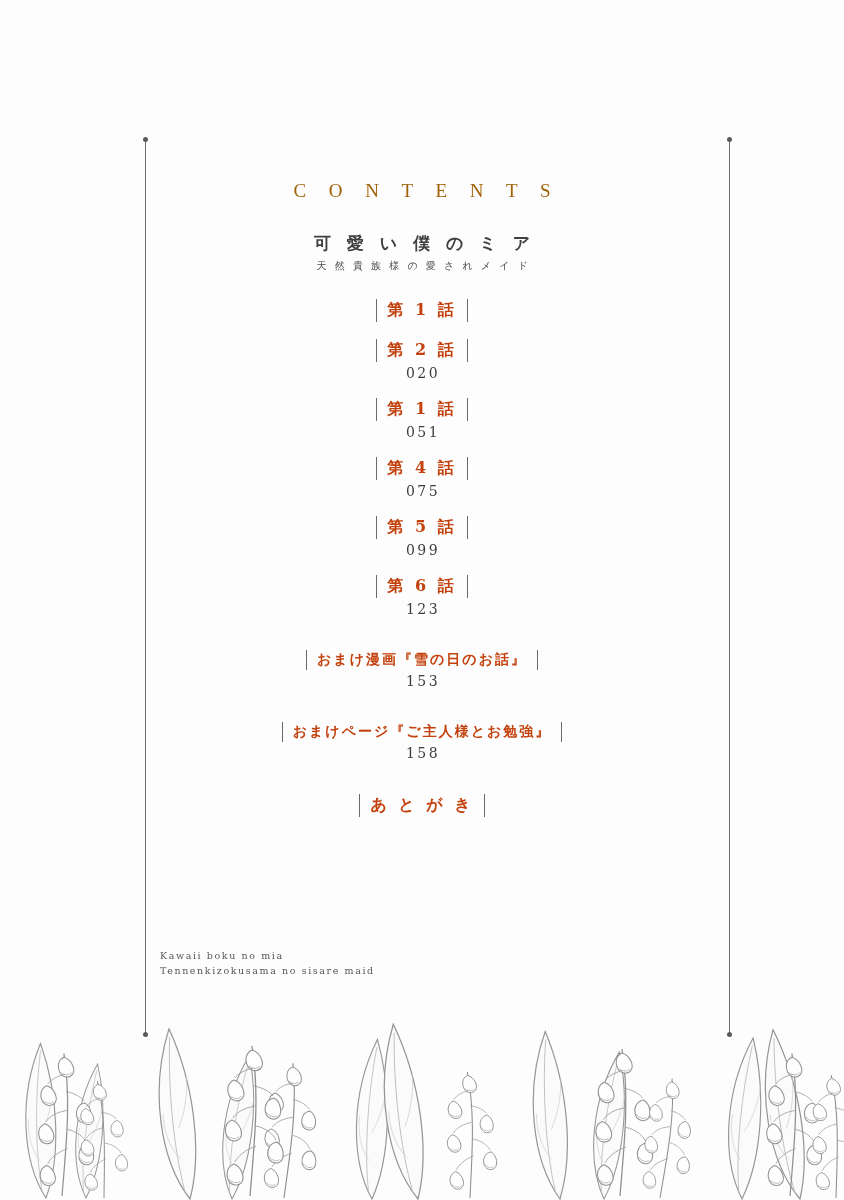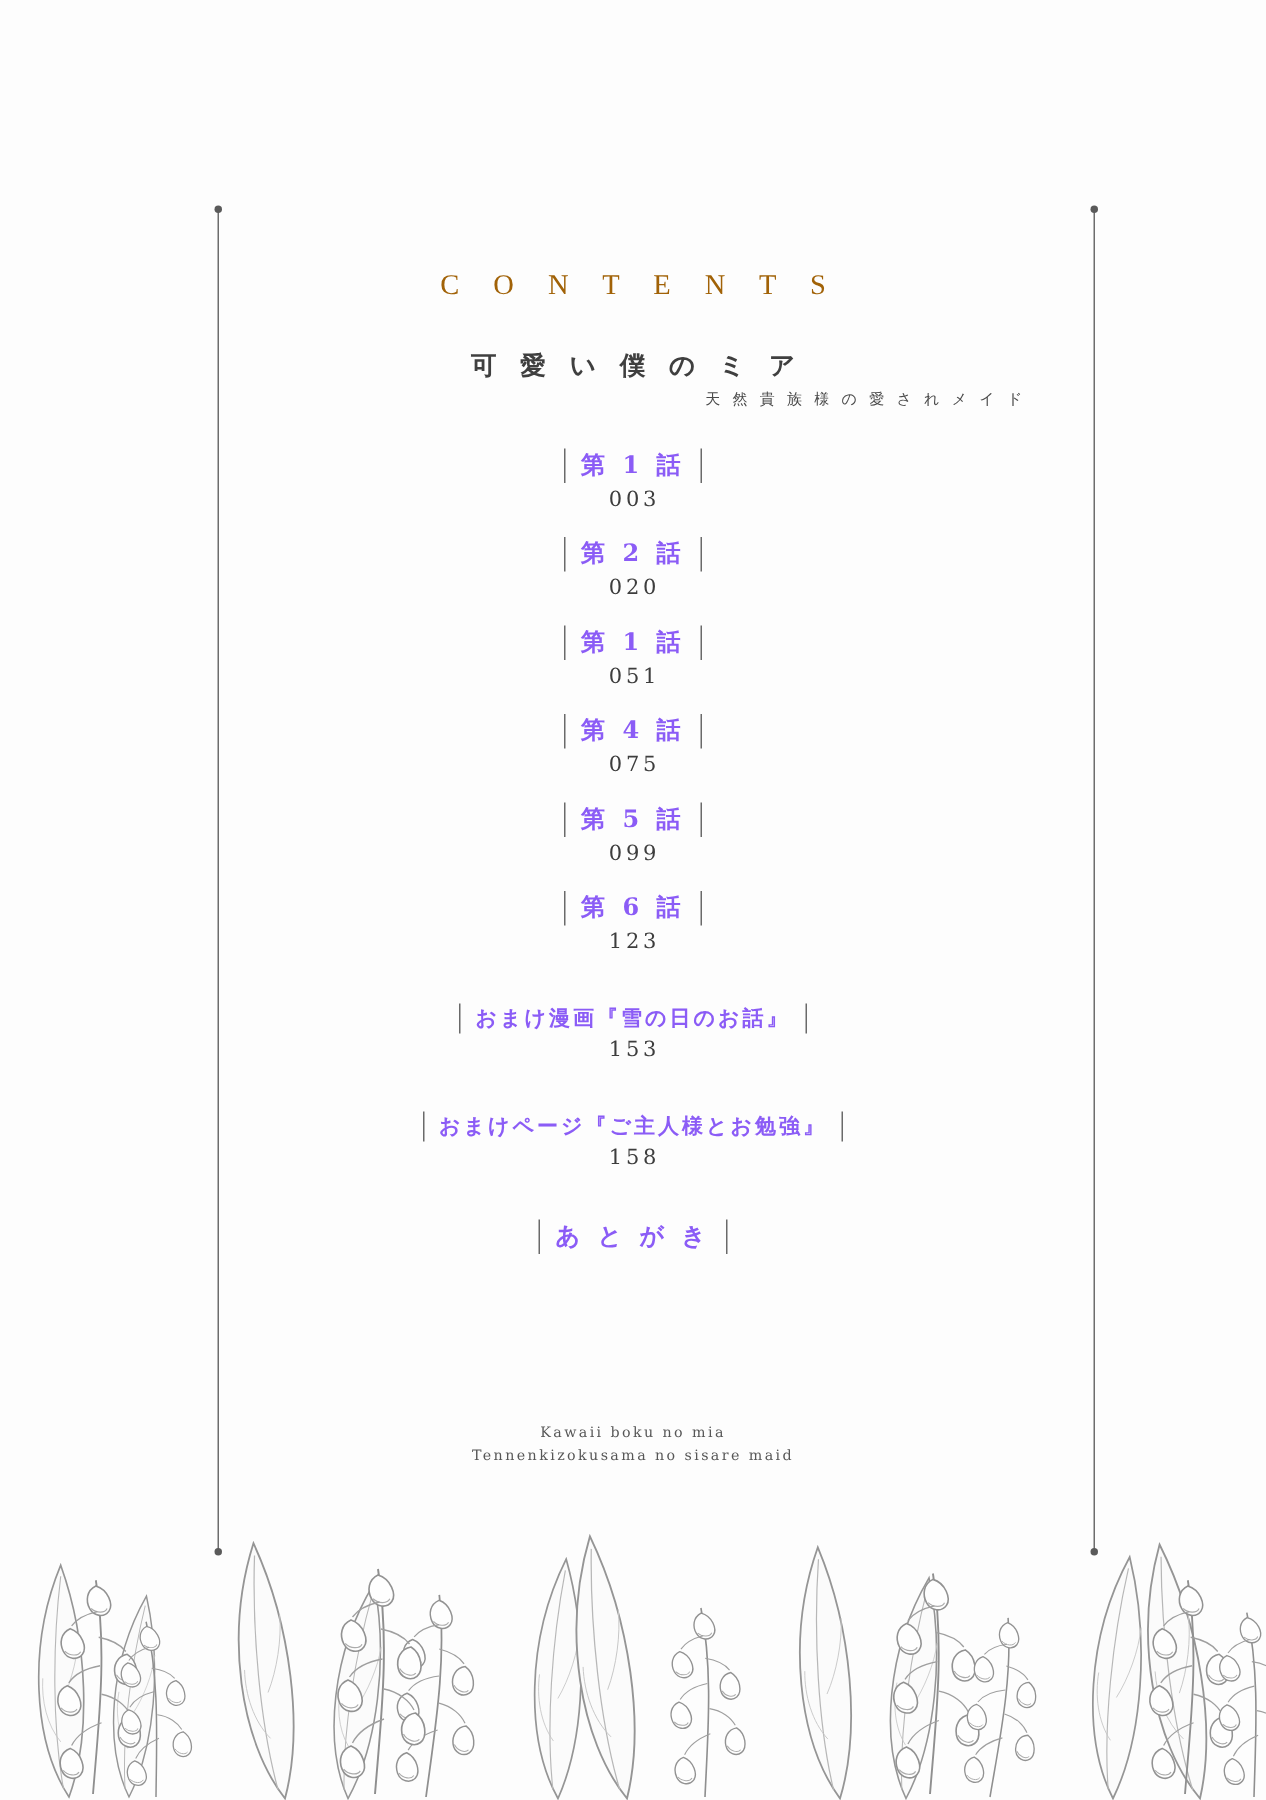--- a/index.html
+++ b/index.html
@@ -68,33 +68,32 @@
     padding-left: 5px;
     font-family: "DejaVu Serif", serif;
   }
   .book-subtitle {
     font-size: 10px;
     letter-spacing: 2.5px;
     color: #4a4a4a;
     margin: 0 0 26px 0;
     padding-left: 3px;
     font-family: "DejaVu Serif", serif;
-    text-align: right;
   }
 
   
   .entry {
     margin: 0 0 17px 0;
   }
   .entry-label {
     display: inline-block;
     position: relative;
     font-size: 16px;
     letter-spacing: 3px;
-    color: #8b5cf6;
+    color: #c2410c;
     padding: 1px 13px 1px 13px;
     font-family: "DejaVu Serif", serif;
     font-weight: bold;
   }
   .entry-label::before,
   .entry-label::after {
     content: "";
     position: absolute;
     top: 0;
     width: 1px;
@@ -116,21 +115,20 @@
   .entry.wide .entry-label { font-size: 14px; letter-spacing: 2px; }
   .entry.extra-gap { margin-top: 40px; }
   .entry.gap { margin-top: 33px; }
 
   
   .romaji {
     position: absolute;
     left: 160px;
     top: 948px;
     width: 524px;
-    text-align: center;
     font-size: 9.5px;
     letter-spacing: 1.6px;
     color: #575757;
     line-height: 15px;
     font-family: "DejaVu Serif", serif;
   }
 
   
   .flora {
     position: absolute;
@@ -155,21 +153,20 @@
 
   <div class="content">
 
     <div class="contents-heading">C O N T E N T S</div>
 
     <div class="book-title">可 愛 い 僕 の ミ ア</div>
     <div class="book-subtitle">天 然 貴 族 様 の 愛 さ れ メ イ ド</div>
 
     <div class="entry">
       <div class="entry-label">第 1 話</div>
-      <div class="entry-page">003</div>
     </div>
 
     <div class="entry">
       <div class="entry-label">第 2 話</div>
       <div class="entry-page">020</div>
     </div>
 
     <div class="entry">
       <div class="entry-label">第 1 話</div>
       <div class="entry-page">051</div>

